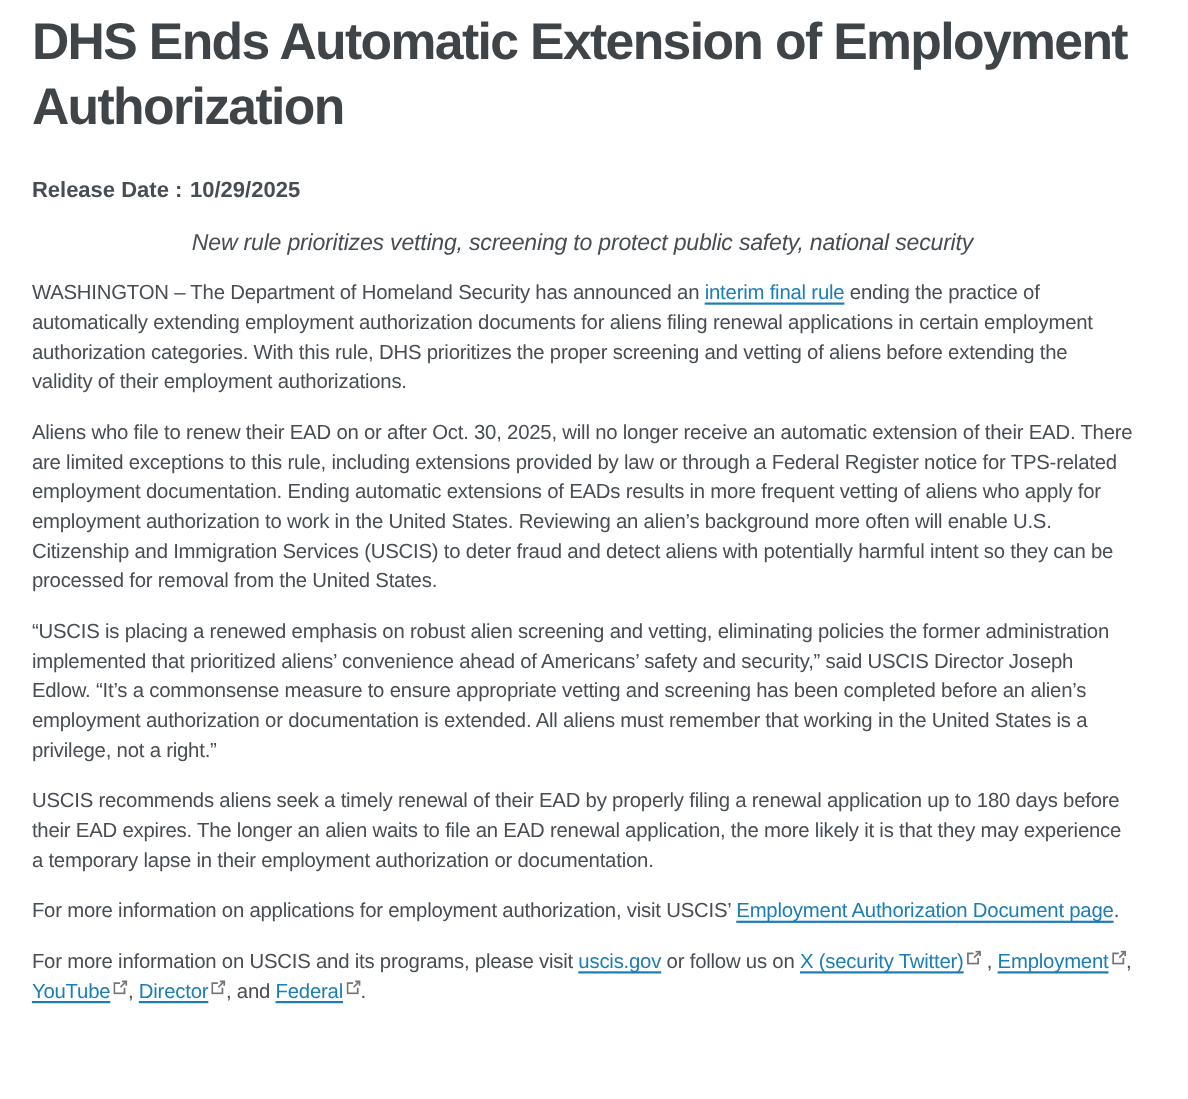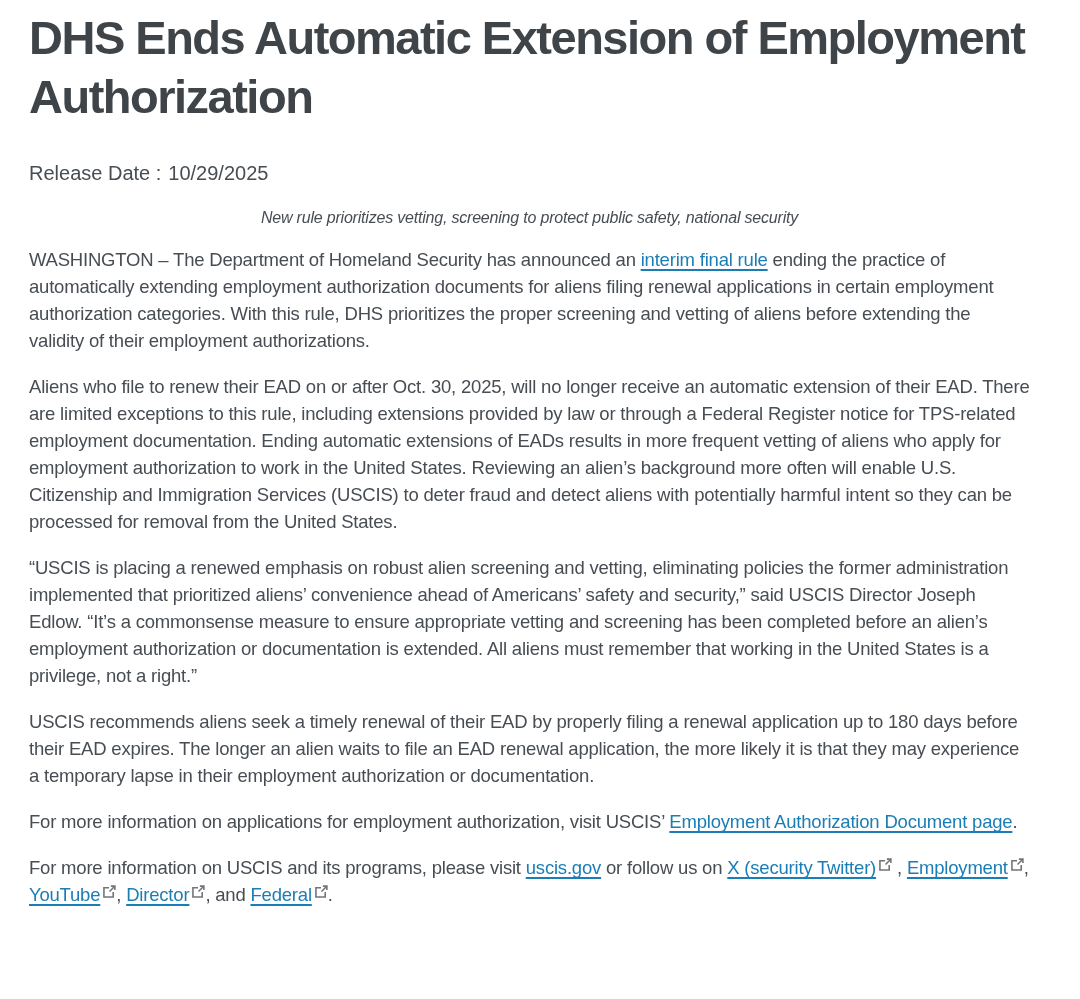--- a/index.html
+++ b/index.html
@@ -21,25 +21,26 @@
     font-size: 47px;
     font-weight: 700;
     line-height: 1.26;
     letter-spacing: -1.5px;
     color: var(--title, #3f4449);
   }
   .release-date {
     margin: 36px 0 0;
     font-size: 20px;
     color: var(--text, #474d53);
+    font-weight: bold;
   }
   .release-date .value { margin-left: 7px; }
   .subtitle {
     margin: 24px 0 0;
-    font-size: 16px;
+    font-size: 21px;
     font-style: italic;
     text-align: center;
     letter-spacing: -0.2px;
     color: var(--text, #474d53);
   }
   .body-p {
     margin: 19px 0 0;
     font-size: 18.5px;
     line-height: 27px;
     letter-spacing: -0.2px;

